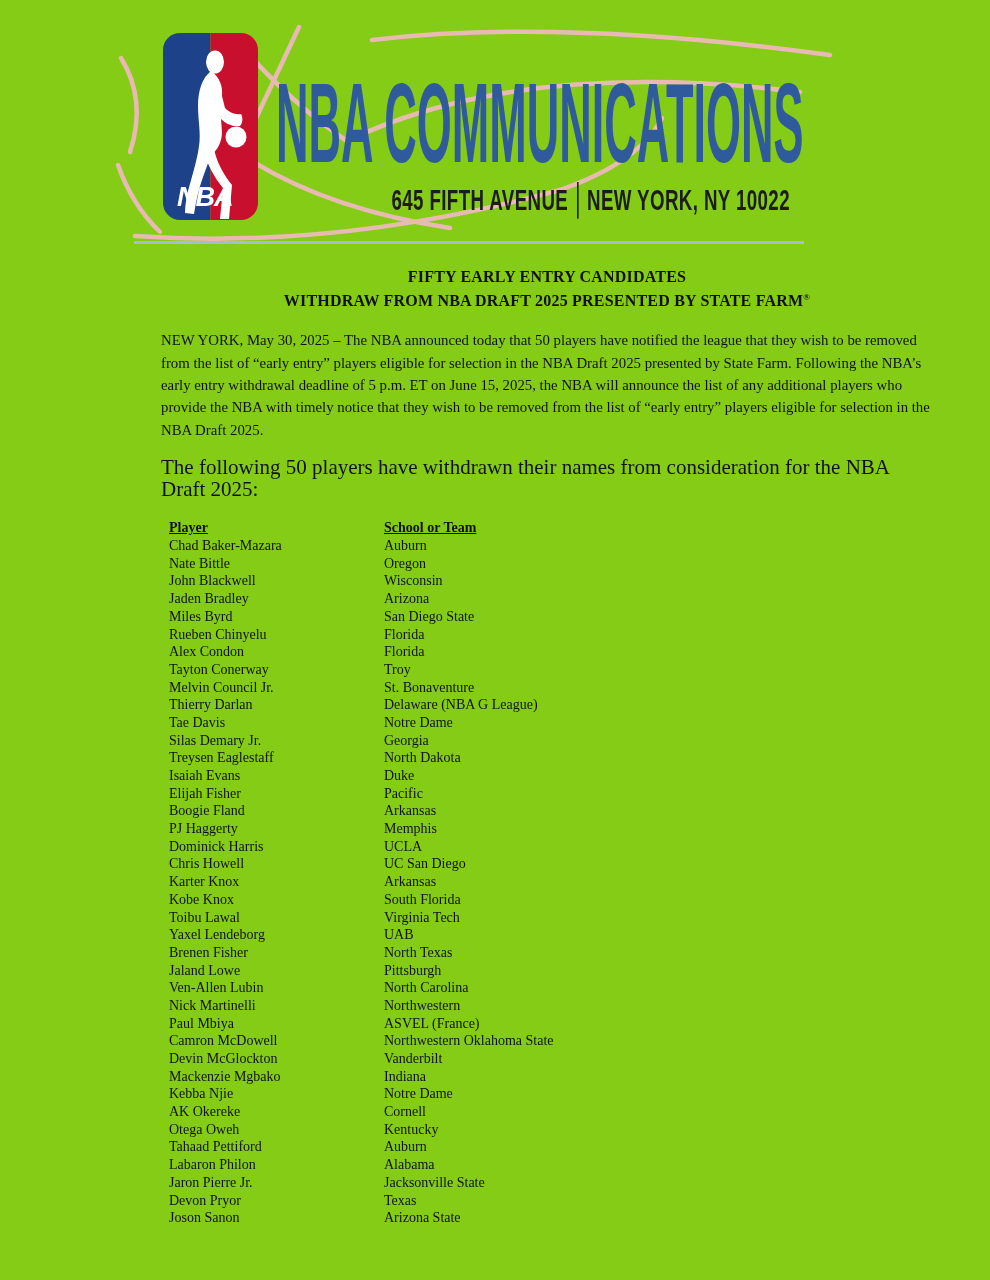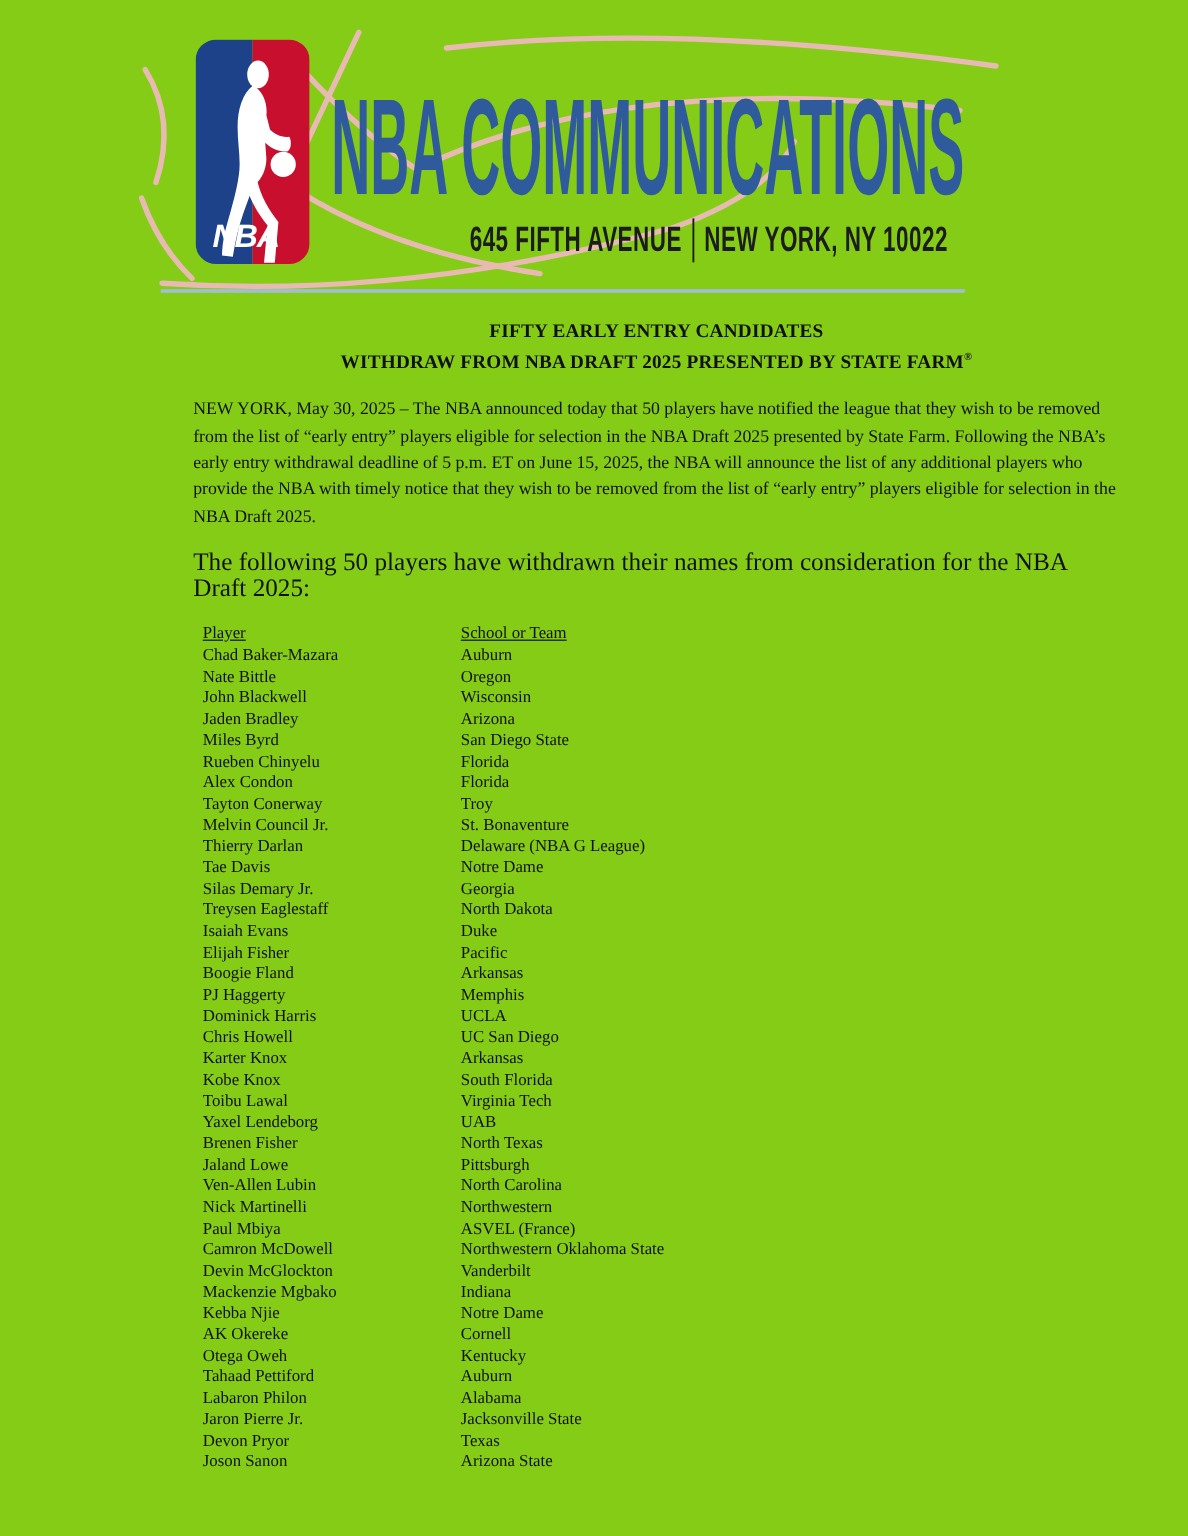--- a/index.html
+++ b/index.html
@@ -35,21 +35,21 @@
     margin-top:8px; text-align:center; font-weight:700;
     font-size:16px; line-height:21px; letter-spacing:0.2px;
   }
   .title sup { font-size:9px; vertical-align:super; }
   .para { margin-top:18px; font-size:14.8px; line-height:22.3px; }
   .para2 { margin-top:15px; font-size:21px; line-height:22.3px; }
   .dateline { font-weight:400; }
   
   .players { margin-top:19px; padding-left:8px; font-size:14px; line-height:17.68px; }
   .prow { display:grid; grid-template-columns:215px 1fr; }
-  .phead span { font-weight:400; text-decoration:underline; }
+  .phead span { font-weight:700; text-decoration:underline; }
   .pcell { white-space:nowrap; }
 </style>
 </head>
 <body>
 
 <div class="page">
 
   <svg class="header-art" viewBox="0 0 990 255" fill="none" xmlns="http://www.w3.org/2000/svg">
     <g stroke="#f4b9c4" stroke-width="4.5" stroke-linecap="round" opacity="0.9">
       <path d="M 299 27 L 249 133"></path>

